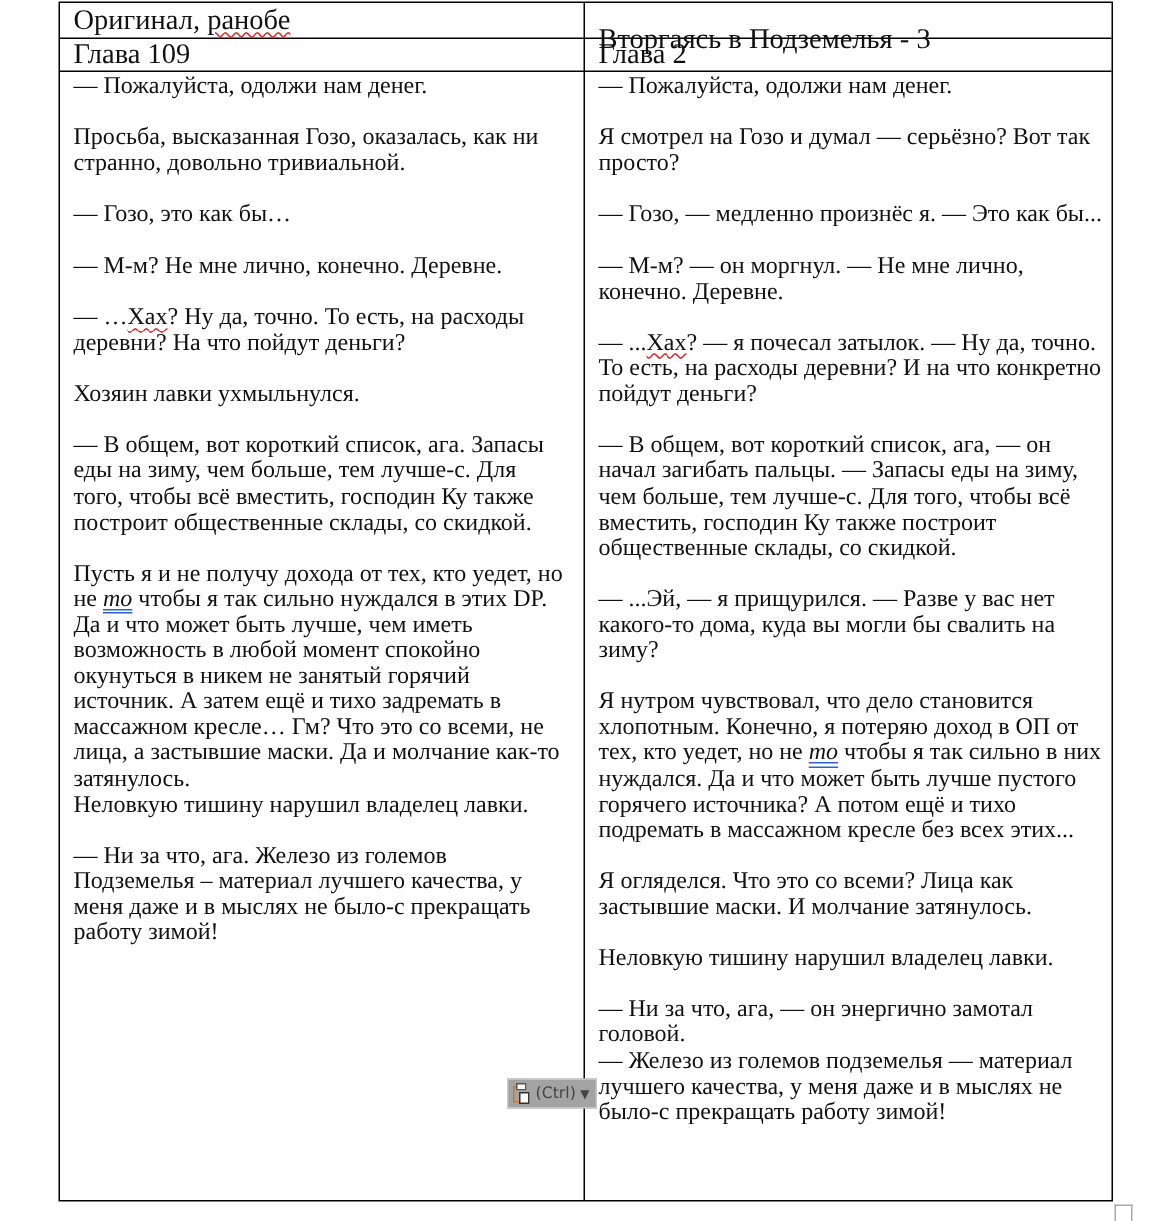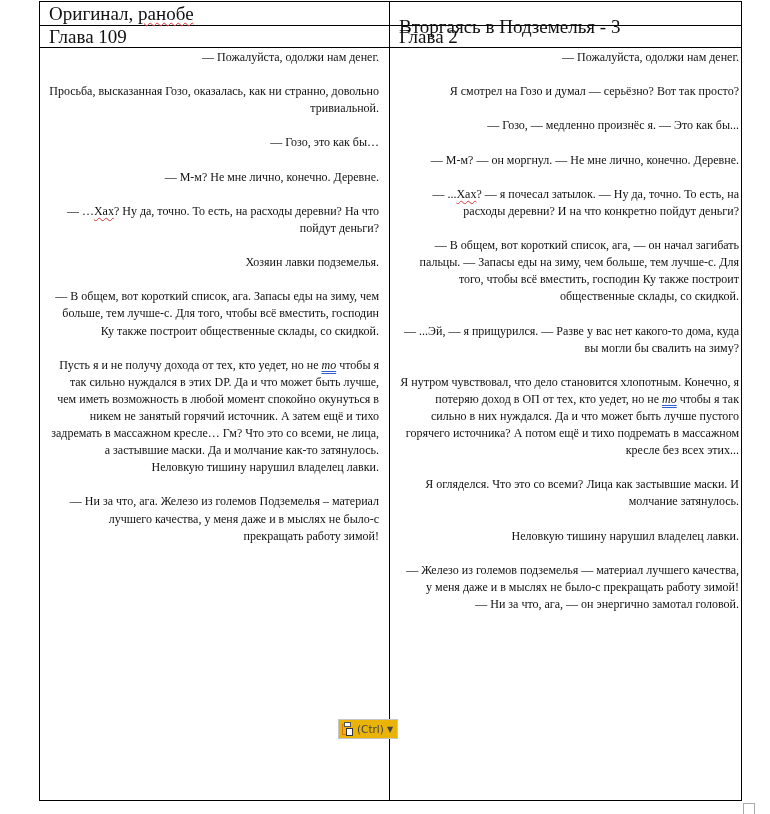--- a/index.html
+++ b/index.html
@@ -21,31 +21,31 @@
   .h1 { top: 23px; }
   .h2 { top: 45px; }
   .cell-title {
     position: absolute; font-size: 19px; line-height: 22px; white-space: nowrap;
   }
   .title-l { left: 9px; top: 1px; }
   .title-r { left: 359px; top: 1px; margin-top: 13px; }
   .chap-l { left: 9px; top: 24px; }
   .chap-r { left: 359px; top: 24px; }
   .body-col {
-    position: absolute; top: 47px; font-size: 12px; line-height: 17.1px; text-align: right;
+    position: absolute; top: 47px; font-size: 16px; line-height: 17.1px;
   }
   .body-l { left: 9px; width: 330px; }
   .body-r { left: 359px; width: 340px; }
   .para { margin: 0 0 17.1px 0; }
   .para.tight { margin-bottom: 0; }
   .spell { text-decoration: underline wavy #d33; text-decoration-thickness: 1px; text-underline-offset: 2px; }
   .gram { text-decoration: underline double #2f5fd0; text-underline-offset: 2px; font-style: italic; }
   .paste-btn {
     position: absolute; left: 338px; top: 719px; width: 60px; height: 20px;
-    background: #eab308; border: 1px solid #c6c6c6; box-sizing: border-box;
+    background: #a3a3a3; border: 1px solid #c6c6c6; box-sizing: border-box;
     font-family: "DejaVu Sans", sans-serif; font-size: 10.5px; color: #444;
     display: flex; align-items: center; padding-left: 3px; gap: 3px; cursor: pointer;
   }
   .paste-icon { width: 12px; height: 14px; position: relative; }
   .paste-icon .board { position: absolute; left: 0; top: 2px; width: 9px; height: 11px; border: 1.5px solid #d7781d; border-right: none; box-sizing: border-box; }
   .paste-icon .clip { position: absolute; left: 2px; top: 0; width: 5px; height: 3px; border: 1px solid #555; background: #fff; }
   .paste-icon .sheet { position: absolute; left: 4px; top: 6px; width: 7px; height: 8px; border: 1px solid #333; background: #fff; box-sizing: border-box; }
   .paste-caret { font-size: 8px; color: #444; }
   .end-marker {
     position: absolute; left: 743px; top: 803px; width: 12px; height: 12px;
@@ -66,40 +66,40 @@
   <div class="cell-title title-r">Вторгаясь в Подземелья - 3</div>
   <div class="cell-title chap-l">Глава 109</div>
   <div class="cell-title chap-r">Глава 2</div>
 
   <div class="body-col body-l">
     <p class="para">— Пожалуйста, одолжи нам денег.</p>
     <p class="para">Просьба, высказанная Гозо, оказалась, как ни странно, довольно тривиальной.</p>
     <p class="para">— Гозо, это как бы…</p>
     <p class="para">— М-м? Не мне лично, конечно. Деревне.</p>
     <p class="para">— …<span class="spell">Хах</span>? Ну да, точно. То есть, на расходы деревни? На что пойдут деньги?</p>
-    <p class="para">Хозяин лавки подземелья.</p>
+    <p class="para">Хозяин лавки ухмыльнулся.</p>
     <p class="para">— В общем, вот короткий список, ага. Запасы еды на зиму, чем больше, тем лучше-с. Для того, чтобы всё вместить, господин Ку также построит общественные склады, со скидкой.</p>
     <p class="para tight">Пусть я и не получу дохода от тех, кто уедет, но не <span class="gram">то</span> чтобы я так сильно нуждался в этих DP. Да и что может быть лучше, чем иметь возможность в любой момент спокойно окунуться в никем не занятый горячий источник. А затем ещё и тихо задремать в массажном кресле… Гм? Что это со всеми, не лица, а застывшие маски. Да и молчание как-то затянулось.</p>
     <p class="para">Неловкую тишину нарушил владелец лавки.</p>
     <p class="para">— Ни за что, ага. Железо из големов Подземелья – материал лучшего качества, у меня даже и в мыслях не было-с прекращать работу зимой!</p>
   </div>
 
   <div class="body-col body-r">
     <p class="para">— Пожалуйста, одолжи нам денег.</p>
     <p class="para">Я смотрел на Гозо и думал — серьёзно? Вот так просто?</p>
     <p class="para">— Гозо, — медленно произнёс я. — Это как бы...</p>
     <p class="para">— М-м? — он моргнул. — Не мне лично, конечно. Деревне.</p>
     <p class="para">— ...<span class="spell">Хах</span>? — я почесал затылок. — Ну да, точно. То есть, на расходы деревни? И на что конкретно пойдут деньги?</p>
     <p class="para">— В общем, вот короткий список, ага, — он начал загибать пальцы. — Запасы еды на зиму, чем больше, тем лучше-с. Для того, чтобы всё вместить, господин Ку также построит общественные склады, со скидкой.</p>
     <p class="para">— ...Эй, — я прищурился. — Разве у вас нет какого-то дома, куда вы могли бы свалить на зиму?</p>
     <p class="para">Я нутром чувствовал, что дело становится хлопотным. Конечно, я потеряю доход в ОП от тех, кто уедет, но не <span class="gram">то</span> чтобы я так сильно в них нуждался. Да и что может быть лучше пустого горячего источника? А потом ещё и тихо подремать в массажном кресле без всех этих...</p>
     <p class="para">Я огляделся. Что это со всеми? Лица как застывшие маски. И молчание затянулось.</p>
     <p class="para">Неловкую тишину нарушил владелец лавки.</p>
+    <p class="para tight">— Ни за что, ага, — он энергично замотал головой.</p>
     <p class="para tight">— Железо из големов подземелья — материал лучшего качества, у меня даже и в мыслях не было-с прекращать работу зимой!</p>
-    <p class="para tight">— Ни за что, ага, — он энергично замотал головой.</p>
   </div>
 </div>
 
 <div class="paste-btn">
   <span class="paste-icon">
     <span class="board"></span>
       <span class="clip"></span>
       <span class="sheet"></span>
   </span>
   <span>(Ctrl)</span>

